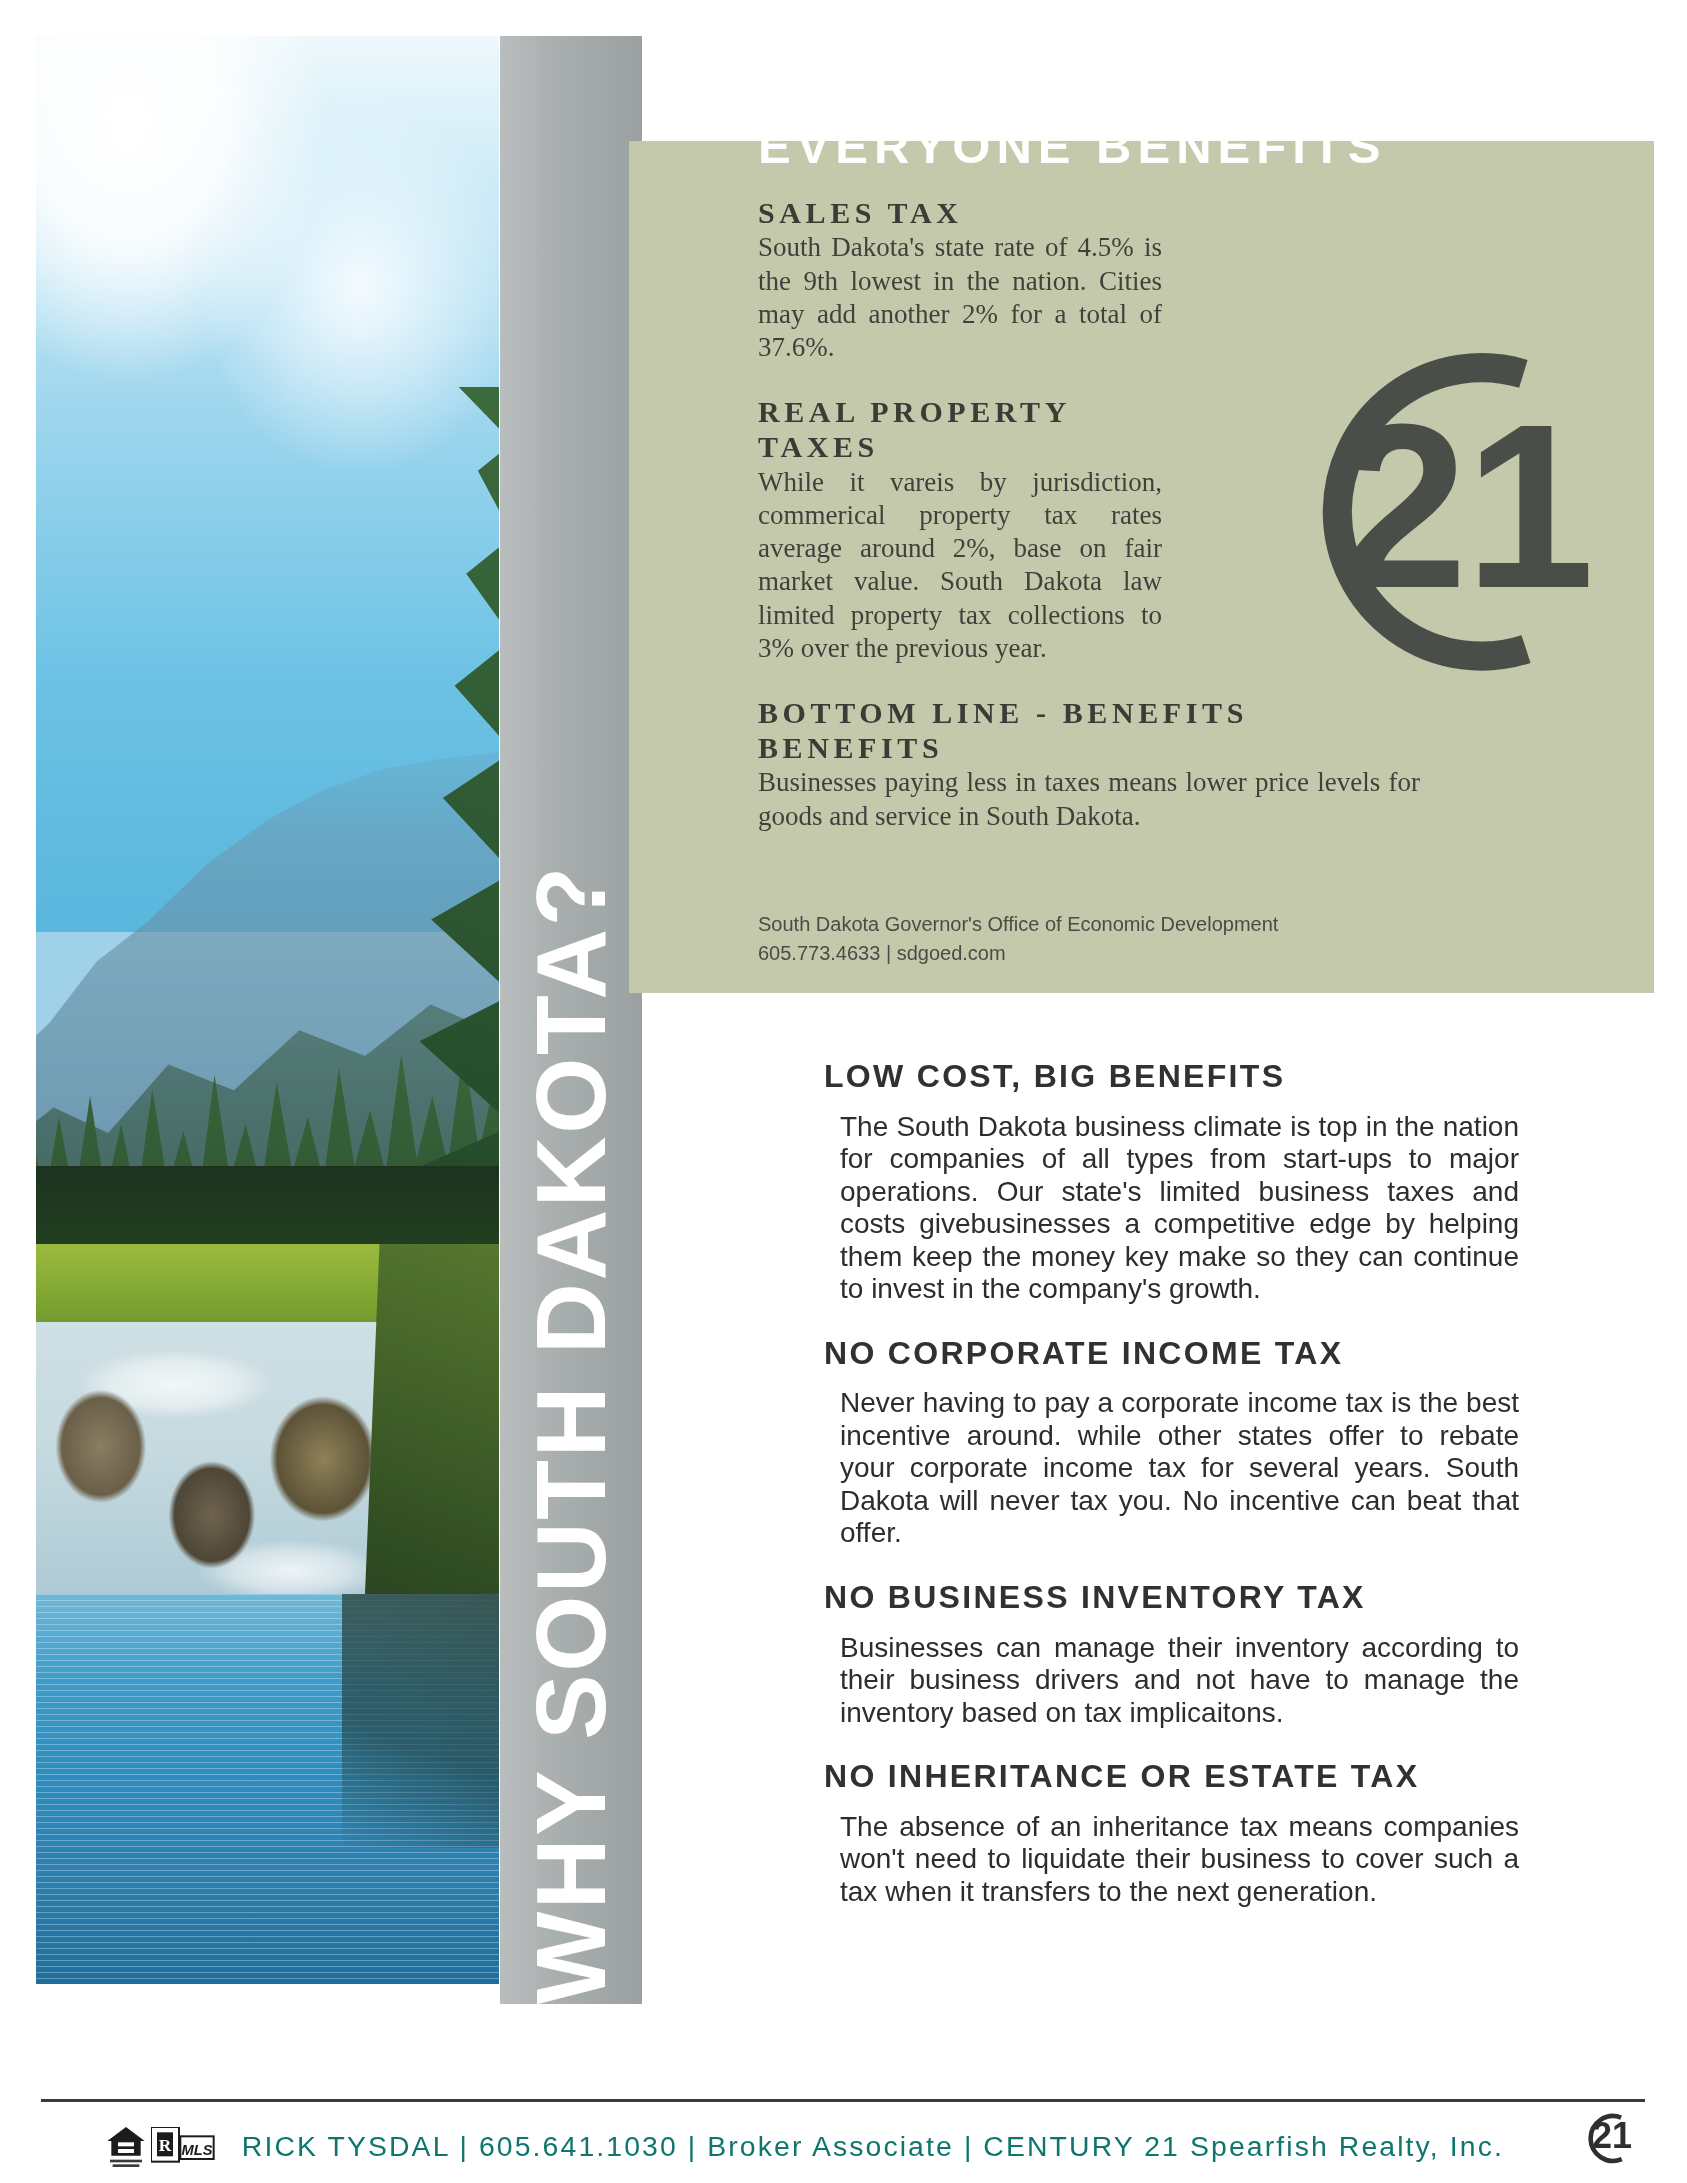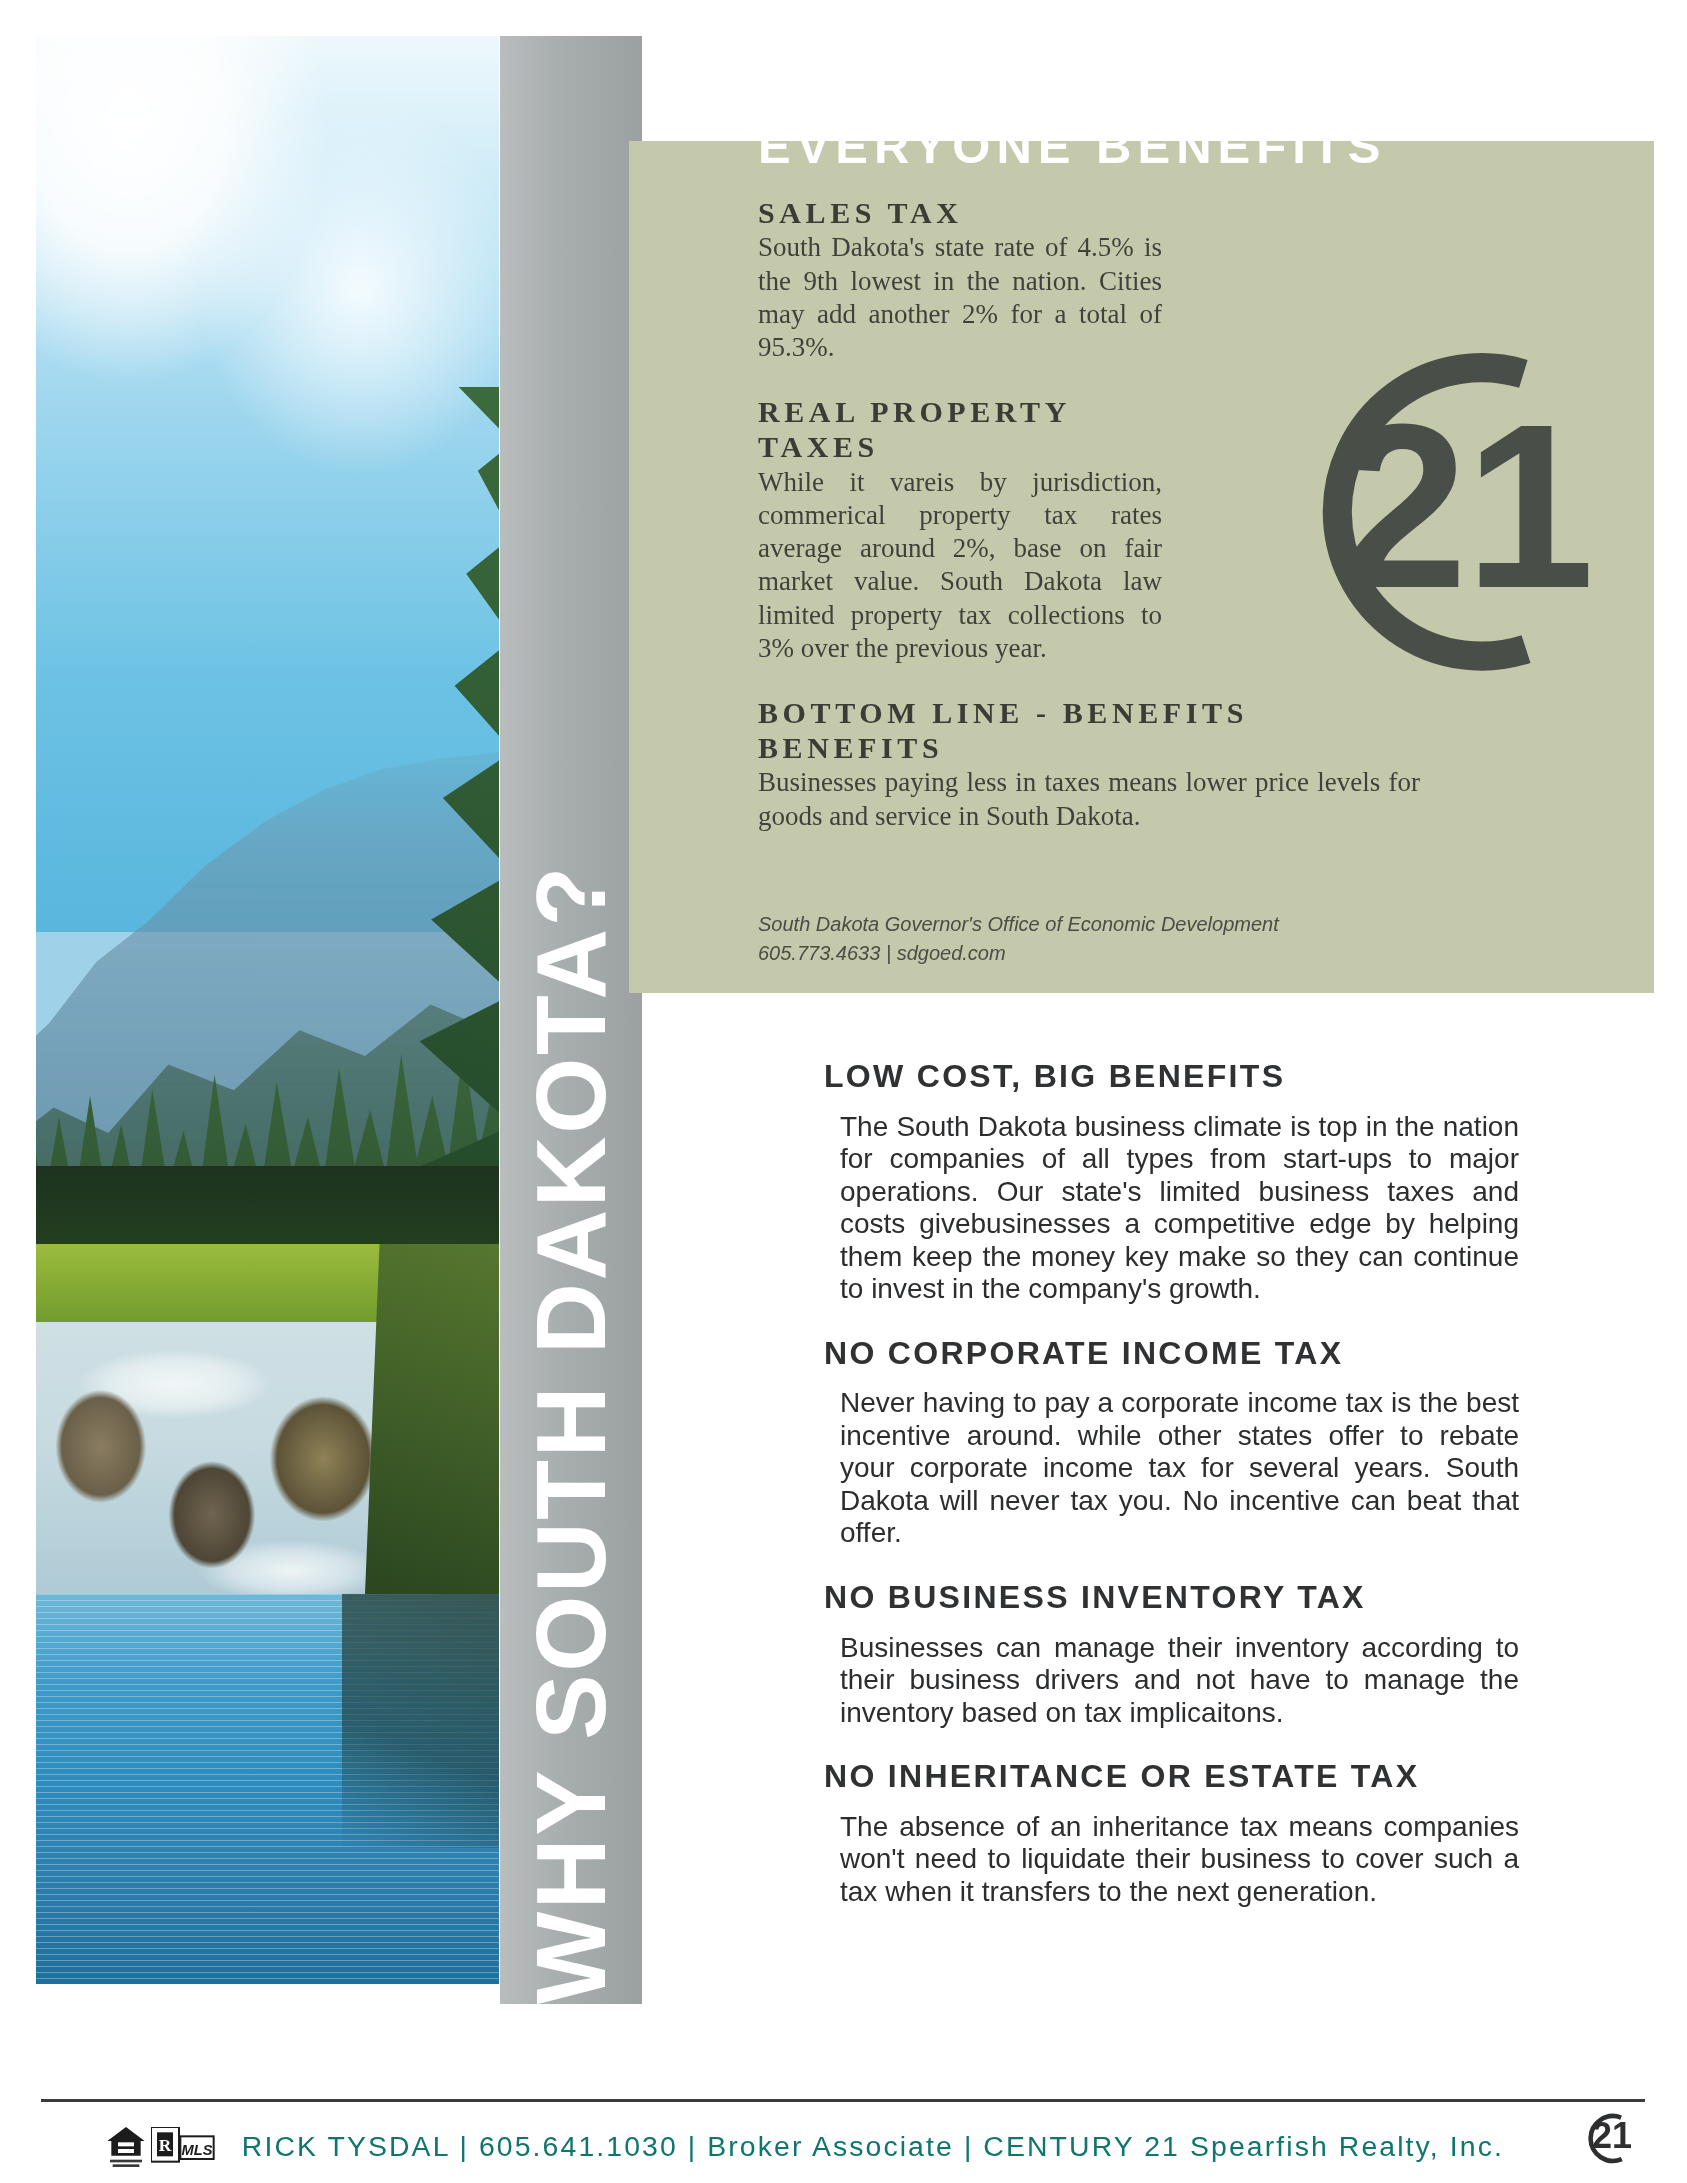--- a/index.html
+++ b/index.html
@@ -135,21 +135,21 @@
   }
   .gb-p{
     font-size:27px; color:#3f423b; line-height:1.23;
     margin:0 0 30px 0; text-align:justify;
     font-stretch:condensed;
   }
   .gb-p.last{ margin-bottom:0; }
   .gb-wide{ width:662px; }
   .gb-credit{
     position:absolute; left:758px; top:910px;
-    font-size:20px; font-style:italic; color:#4a4d45;
+    font-size:20px; color:#4a4d45;
     line-height:1.45; width:794px;
   }
 
   
   .c21{
     position:absolute; left:1227px; top:334px;
     width:344px; height:351px;
   }
   .c21 .arc{
     position:absolute; left:0; top:0; width:100%; height:100%;
@@ -235,21 +235,21 @@
 <div class="c21">
   <svg class="arc" viewBox="0 0 520 530">
     <path d="M 448 60 A 218 218 0 1 0 452 476" fill="none" stroke="#4a4e48" stroke-width="44" stroke-linecap="butt"></path>
   </svg>
   <div class="num">21</div>
 </div>
 
 <div class="gb-inner">
   <div>
     <div class="gb-h">SALES TAX</div>
-    <p class="gb-p">South Dakota's state rate of 4.5% is the 9th lowest in the nation. Cities may add another 2% for a total of 95.3%.</p>
+    <p class="gb-p">South Dakota's state rate of 4.5% is the 9th lowest in the nation. Cities may add another 2% for a total of 37.6%.</p>
   </div>
   <div>
     <div class="gb-h">REAL PROPERTY TAXES</div>
     <p class="gb-p">While it vareis by jurisdiction, commerical property tax rates average around 2%, base on fair market value. South Dakota law limited property tax collections to 3% over the previous year.</p>
   </div>
   <div class="gb-wide">
     <div class="gb-h">BOTTOM LINE - BENEFITS BENEFITS</div>
     <p class="gb-p last">Businesses paying less in taxes means lower price levels for goods and service in South Dakota.</p>
   </div>
 </div>

